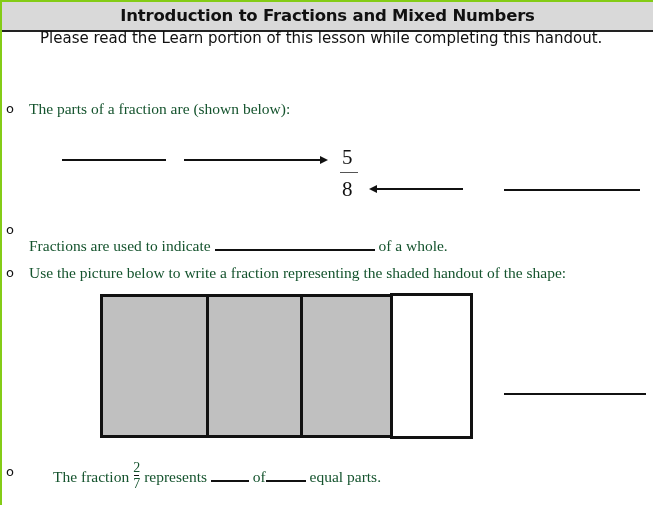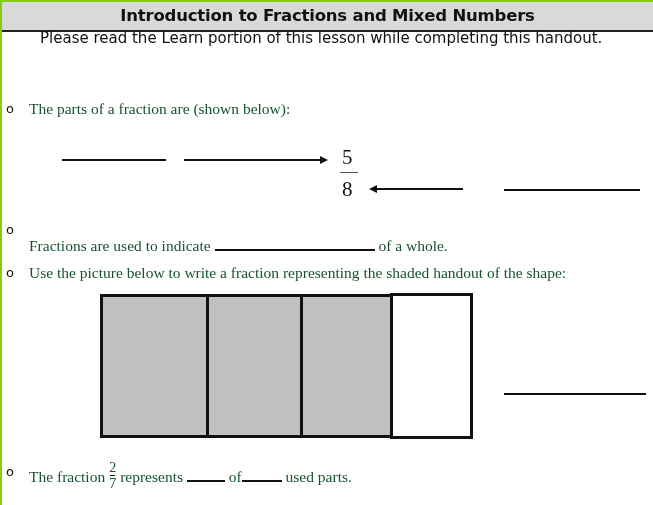--- a/index.html
+++ b/index.html
@@ -76,20 +76,20 @@
 
   <div class="shape">
     <div class="cell" style="left:0; width:109px; background:#c0c0c0;"></div>
     <div class="cell" style="left:106px; width:97px; background:#c0c0c0;"></div>
     <div class="cell" style="left:200px; width:93px; background:#c0c0c0;"></div>
     <div class="cell" style="left:290px; width:83px; top:-1px; height:146px; background:#fff;"></div>
   </div>
   <div class="line" style="left:502px; top:391px; width:142px;"></div>
 
   <div class="bullet" style="top:462px;">o</div>
-  <div class="q serif" style="top:461px;">
+  <div class="q serif" style="top:461px;margin-left:24px;">
     <span>The fraction</span><span class="small-frac"><span>2</span><span class="bar"></span><span>7</span></span><span>represents</span>
     <span class="blank" style="width:38px;"></span>
     <span>of</span><span class="blank" style="width:40px;"></span>
-    <span>used parts.</span>
+    <span>equal parts.</span>
   </div>
 
 </div>
 
 </body></html>

